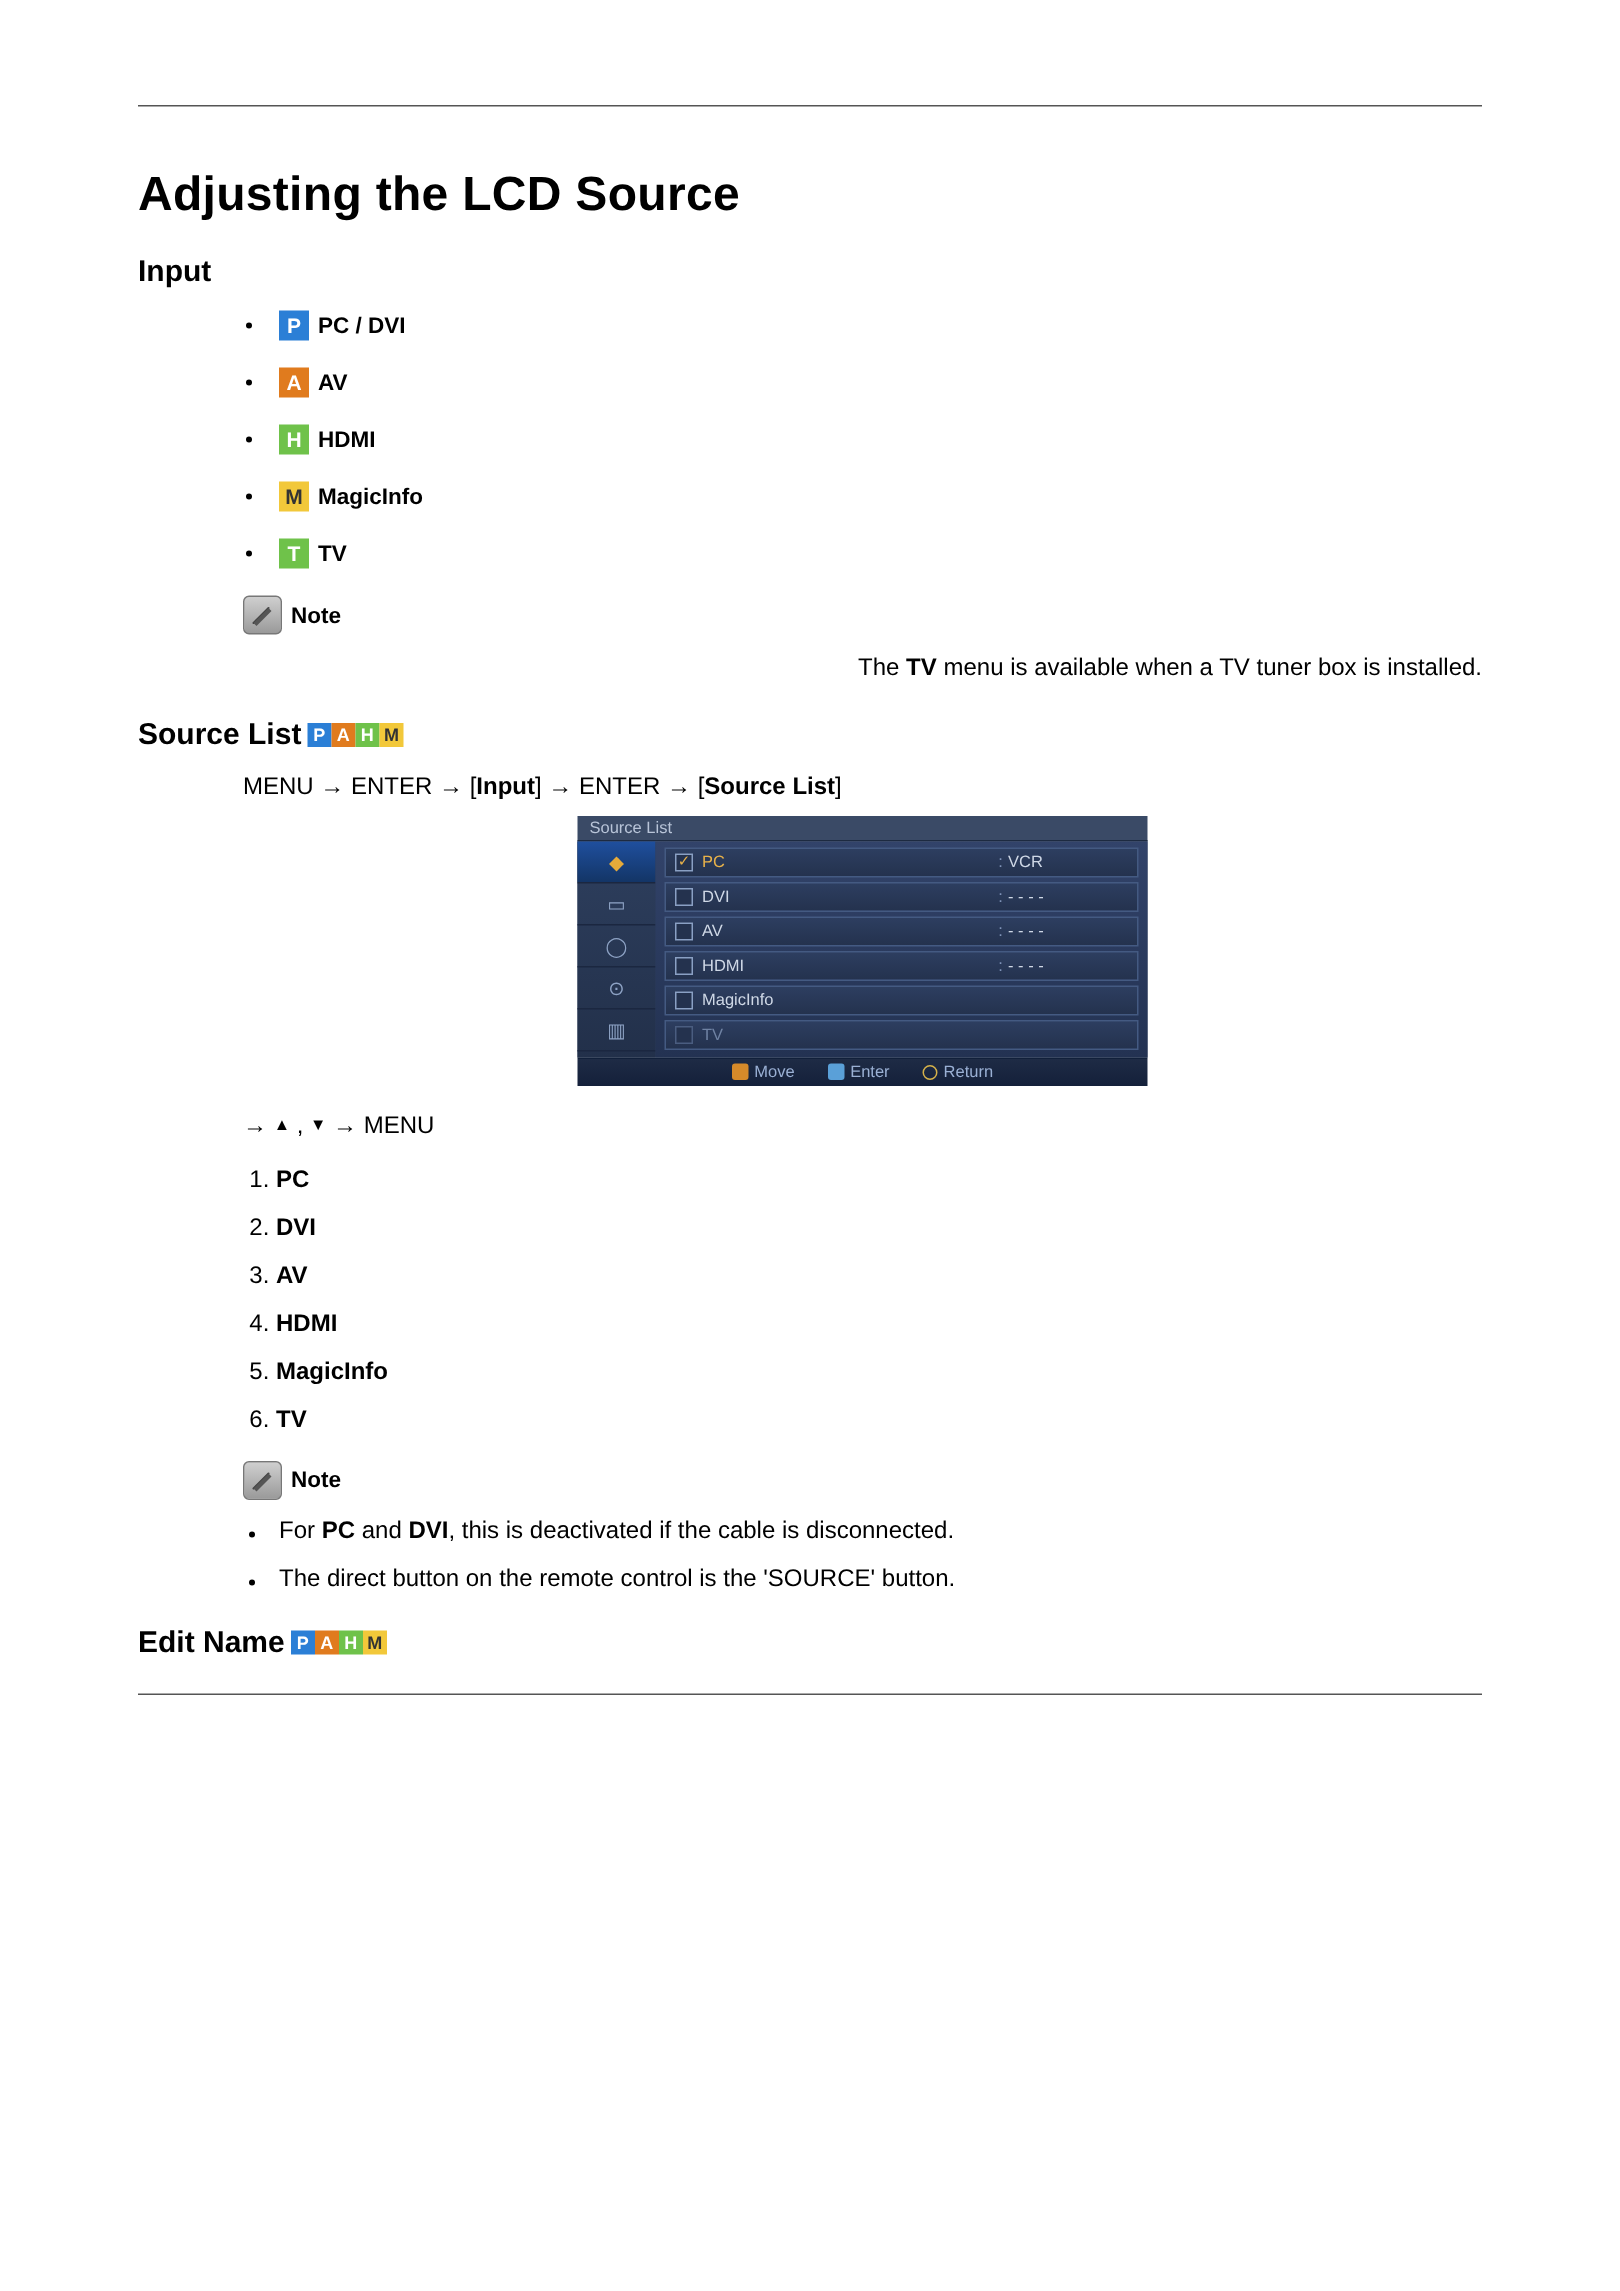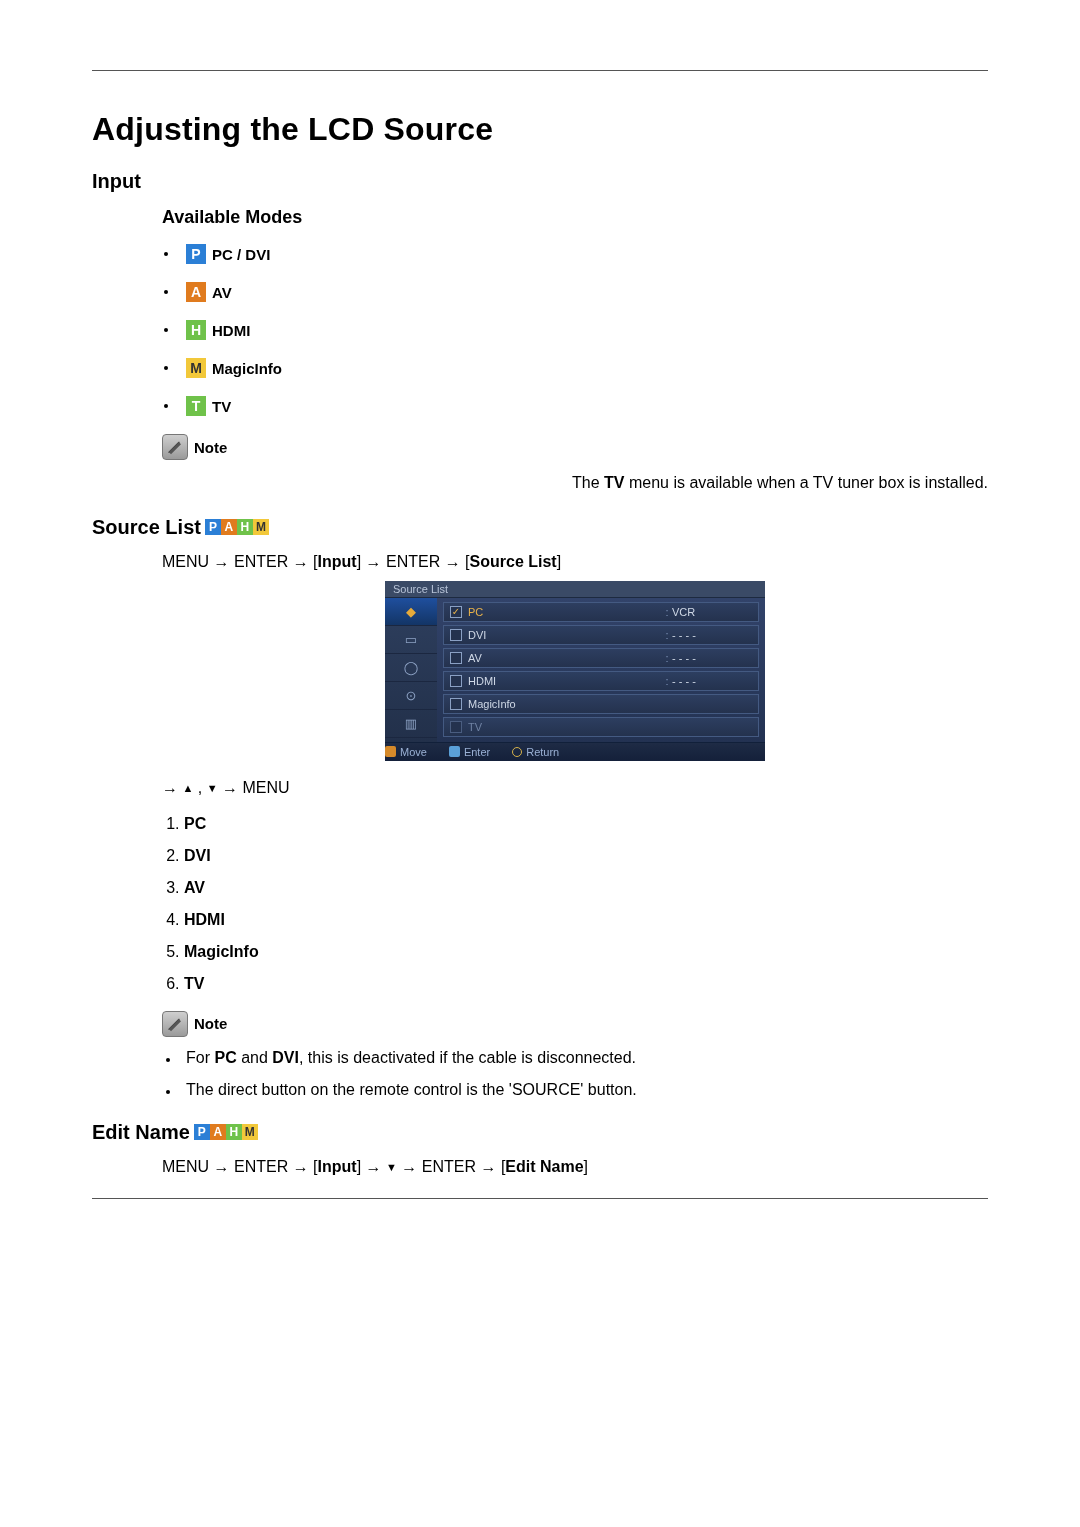--- a/index.html
+++ b/index.html
@@ -160,21 +160,21 @@
   .osd-row .chk.on::after{
     content:"✓"; color:#e8b24a; font-size:10px; line-height:1;
   }
   .osd-row .name { flex:1; }
   .osd-row .colon { width:10px; text-align:center; color:#7f93b8;}
   .osd-row .val { width:80px; text-align:left; color:#cfd8e6; font-size:11px;}
   .osd-row.dim { color:#6f82a3; }
   .osd-row.dim .chk { border-color:#4a5d80; }
   .osd-footer {
     background:linear-gradient(#1e2b45,#14203a);
-    display:flex; justify-content:flex-start; gap:22px;
+    display:flex; justify-content:center; gap:22px;
     font-size:11px; color:#9ab0d4;
     padding:3px 0;
     border-top:1px solid #11203a;
   }
   .osd-footer .g { display:inline-flex; align-items:center; gap:4px;}
   .fi { width:11px; height:11px; display:inline-block;}
   .fi.move { background:#d68a2a; border-radius:2px;}
   .fi.enter { background:#5aa0d8; border-radius:2px;}
   .fi.return { border:1.5px solid #d6b24a; border-radius:50%; background:transparent; width:10px; height:10px;}
   .arrow-line { font-size:16px; margin-bottom:18px;}
@@ -197,21 +197,20 @@
 </head>
 <body>
 
 <div class="page">
   <hr class="hr-top">
 
   <h1 class="title">Adjusting the LCD Source</h1>
 
   <h2 class="section">Input</h2>
 
-  <h3 class="subsection">Available Modes</h3>
 
   <div class="body-block">
     <ul class="modes" id="modes-list">
         <li>
           <span class="bullet"></span>
     <span class="mode-icon icon-p">P</span>
     <span>PC / DVI</span>
         </li>
         <li>
           <span class="bullet"></span>
@@ -372,20 +371,15 @@
   <h2 class="section inline-icons">
     <span>Edit Name</span>
     <span class="icon-strip">
       <span class="mode-icon small icon-p">P</span>
       <span class="mode-icon small icon-a">A</span>
       <span class="mode-icon small icon-h">H</span>
       <span class="mode-icon small icon-m">M</span>
     </span>
   </h2>
 
-  <div class="body-block">
-    <p class="menu-path">
-      <span>MENU → ENTER → [</span><b>Input</b><span>] → </span><span class="tri">▼</span><span> → ENTER → [</span><b>Edit Name</b><span>]</span>
-    </p>
-  </div>
 
   <hr class="hr-bottom">
 </div>
 
 </body></html>

